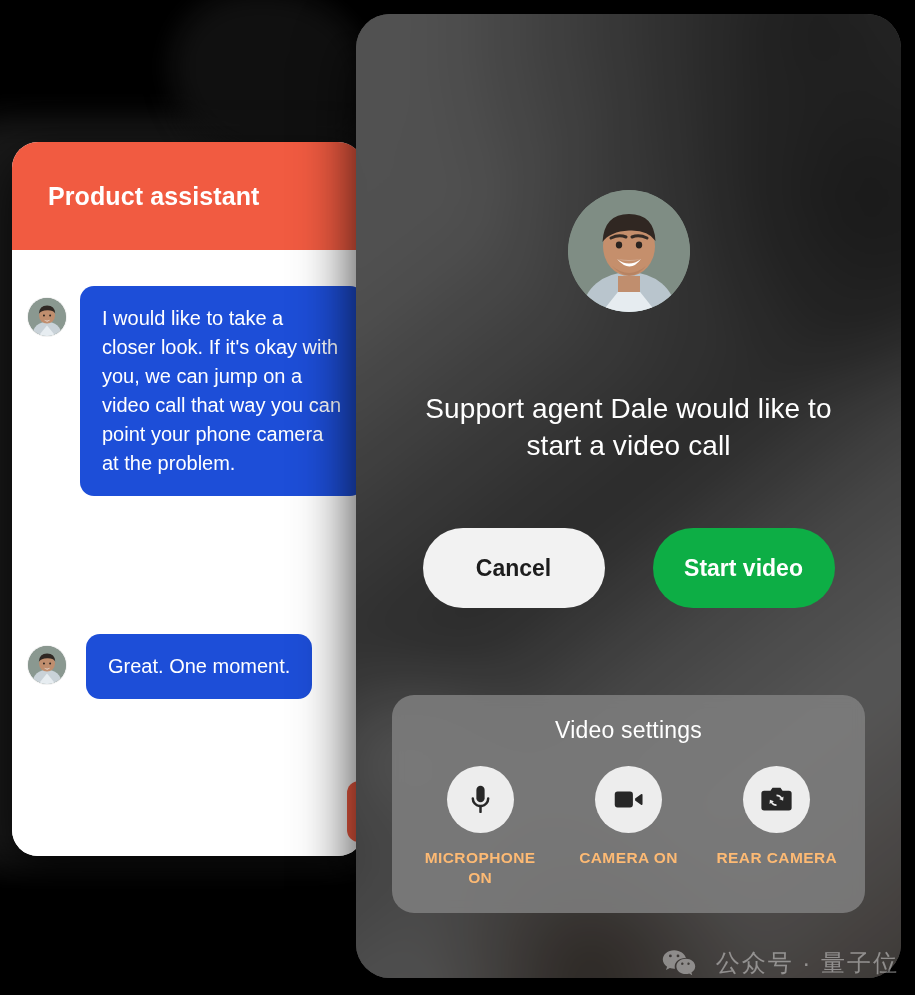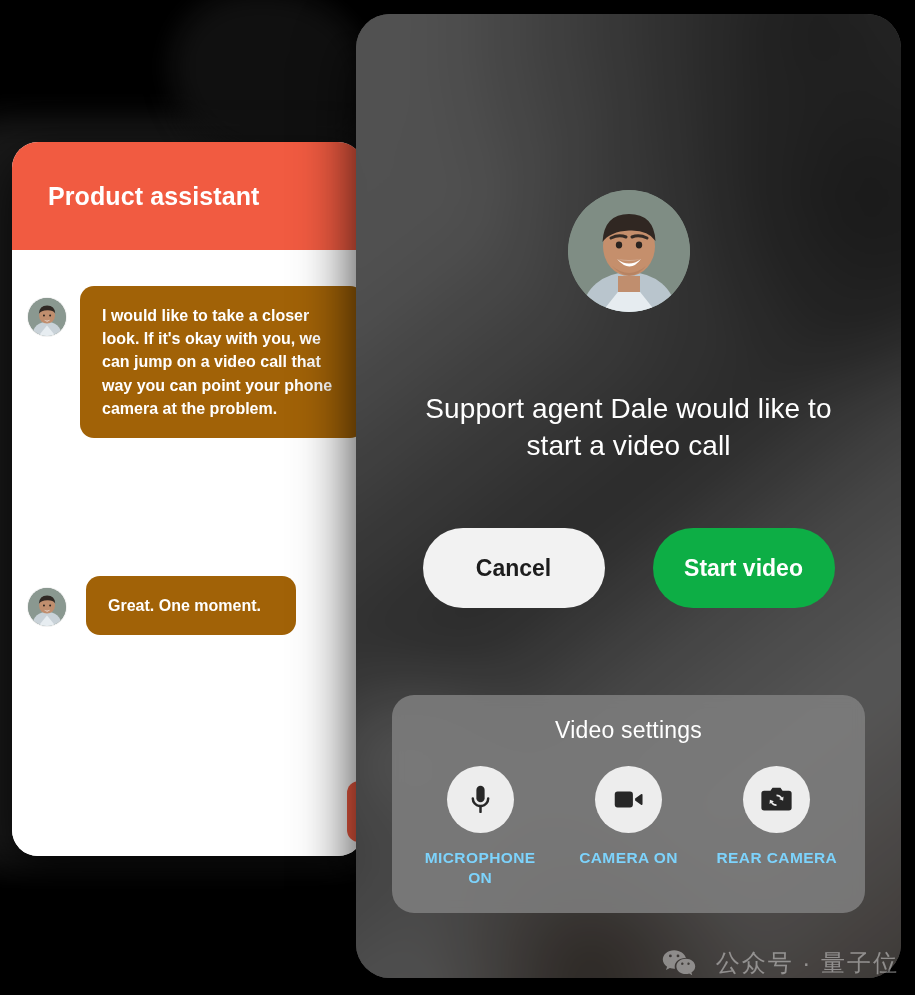--- a/index.html
+++ b/index.html
@@ -40,22 +40,22 @@
 
   .msg-row{ display:flex; align-items:flex-start; gap:14px; padding-left:16px; }
   .msg-row.second{ margin-top:138px;gap:20px; }
 
   .avatar-sm{
     width:38px; height:38px; border-radius:50%; flex:0 0 38px; margin-top:12px;
     overflow:hidden; position:relative; background:#7d8d84;
     box-shadow: 0 0 0 1px rgba(0,0,0,.06);
   }
   .bubble{
-    background:#a16207; color:#fff; border-radius:14px;
-    padding:18px 22px; font-size:16px; line-height:1.45; font-weight:700;
+    background:#1d4ed8; color:#fff; border-radius:14px;
+    padding:18px 22px; font-size:20px; line-height:1.45; font-weight:400;
     width:310px; white-space:pre-wrap;
   }
   .bubble.short{ width:auto; min-width:210px; padding:18px 22px; white-space:nowrap; }
 
   .orange-btn{
     position:absolute; left:335px; top:531px; width:120px; height:61px;
     background:#F15B41; border-radius:12px; border:none;
   }
 
   
@@ -118,21 +118,21 @@
   .settings-row{
     display:flex; justify-content:space-around; align-items:flex-start;
     margin-top:22px; padding:0 14px;
   }
   .setting{ width:132px; display:flex; flex-direction:column; align-items:center; }
   .circ{
     width:67px; height:67px; border-radius:50%; background:#EDEDED;
     display:flex; align-items:center; justify-content:center;
   }
   .setting-label{
-    margin-top:15px; color:#7dd3fc; font-size:15.5px; font-weight:700;
+    margin-top:15px; color:#fdba74; font-size:15.5px; font-weight:700;
     text-align:center; line-height:1.32; letter-spacing:.4px;
   }
 
   
   .watermark{
     position:absolute; right:16px; bottom:16px;
     display:flex; align-items:center; gap:20px;
     color:rgba(255,255,255,.42); font-size:24px; letter-spacing:2px;
   }
   .wechat-mark{ display:block; }

